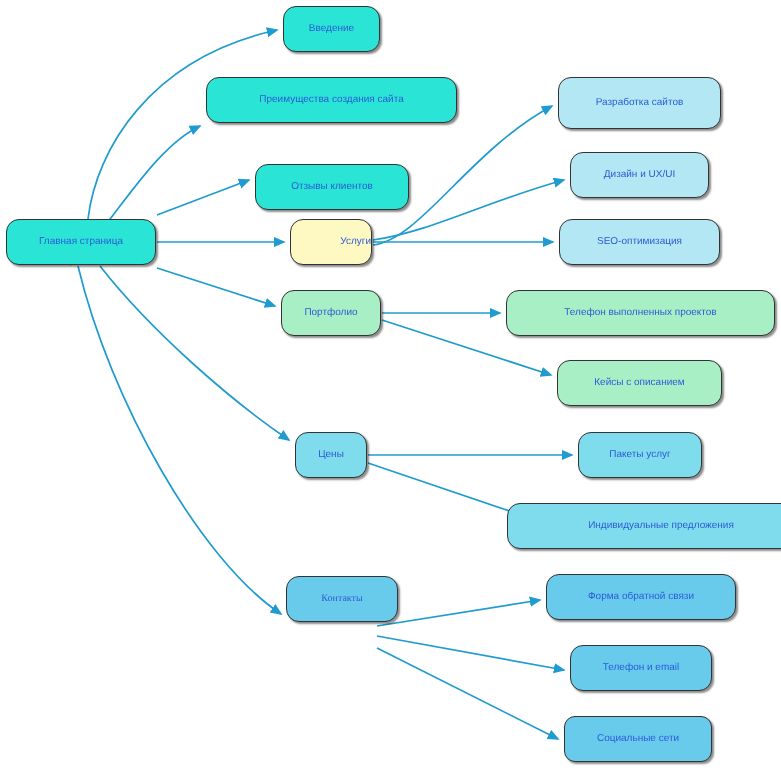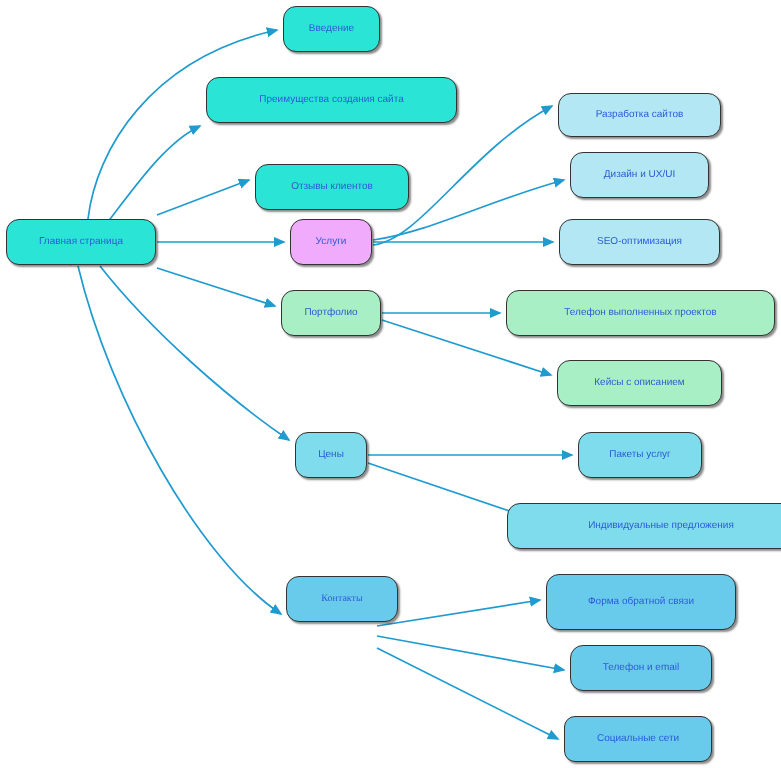--- a/index.html
+++ b/index.html
@@ -82,24 +82,24 @@
       </div>
       <div class="node" style="left: 283px; top: 6px; width: 97px; height: 46px; background: rgb(42, 229, 213);">
         <span class="node-label">Введение</span>
       </div>
       <div class="node" style="left: 206px; top: 77px; width: 251px; height: 46px; background: rgb(42, 229, 213);">
         <span class="node-label">Преимущества создания сайта</span>
       </div>
       <div class="node" style="left: 255px; top: 152px; width: 154px; height: 46px; background: rgb(42, 229, 213); margin-top: 12px;">
         <span class="node-label">Отзывы клиентов</span>
       </div>
-      <div class="node" style="left: 290px; top: 219px; width: 82px; height: 46px; background: #f0abfc;">
+      <div class="node" style="left: 290px; top: 219px; width: 82px; height: 46px; background: #fef9c3; justify-content: flex-end;">
         <span class="node-label">Услуги</span>
       </div>
-      <div class="node" style="left: 558px; top: 93px; width: 163px; height: 44px; background: rgb(179, 231, 243);">
+      <div class="node" style="left: 558px; top: 77px; width: 163px; height: 52px; background: rgb(179, 231, 243);">
         <span class="node-label">Разработка сайтов</span>
       </div>
       <div class="node" style="left: 570px; top: 152px; width: 139px; height: 46px; background: rgb(179, 231, 243);">
         <span class="node-label">Дизайн и UX/UI</span>
       </div>
       <div class="node" style="left: 559px; top: 219px; width: 161px; height: 46px; background: rgb(179, 231, 243);">
         <span class="node-label">SEO-оптимизация</span>
       </div>
       <div class="node" style="left: 281px; top: 290px; width: 100px; height: 46px; background: rgb(169, 239, 197);">
         <span class="node-label">Портфолио</span>
@@ -115,21 +115,21 @@
       </div>
       <div class="node" style="left: 578px; top: 432px; width: 124px; height: 46px; background: rgb(127, 220, 236);">
         <span class="node-label">Пакеты услуг</span>
       </div>
       <div class="node" style="left: 507px; top: 503px; width: 308px; height: 46px; background: rgb(127, 220, 236);">
         <span class="node-label">Индивидуальные предложения</span>
       </div>
       <div class="node" style="left: 286px; top: 576px; width: 112px; height: 46px; background: rgb(105, 203, 236); font-family: Liberation Serif, serif;">
         <span class="node-label">Контакты</span>
       </div>
-      <div class="node" style="left: 546px; top: 574px; width: 190px; height: 56px; background: rgb(105, 203, 236);">
+      <div class="node" style="left: 546px; top: 574px; width: 190px; height: 46px; background: rgb(105, 203, 236);">
         <span class="node-label">Форма обратной связи</span>
       </div>
       <div class="node" style="left: 570px; top: 645px; width: 142px; height: 46px; background: rgb(105, 203, 236);">
         <span class="node-label">Телефон и email</span>
       </div>
       <div class="node" style="left: 564px; top: 716px; width: 148px; height: 46px; background: rgb(105, 203, 236); border-radius: 11px;">
         <span class="node-label">Социальные сети</span>
       </div>
     </div>
 

